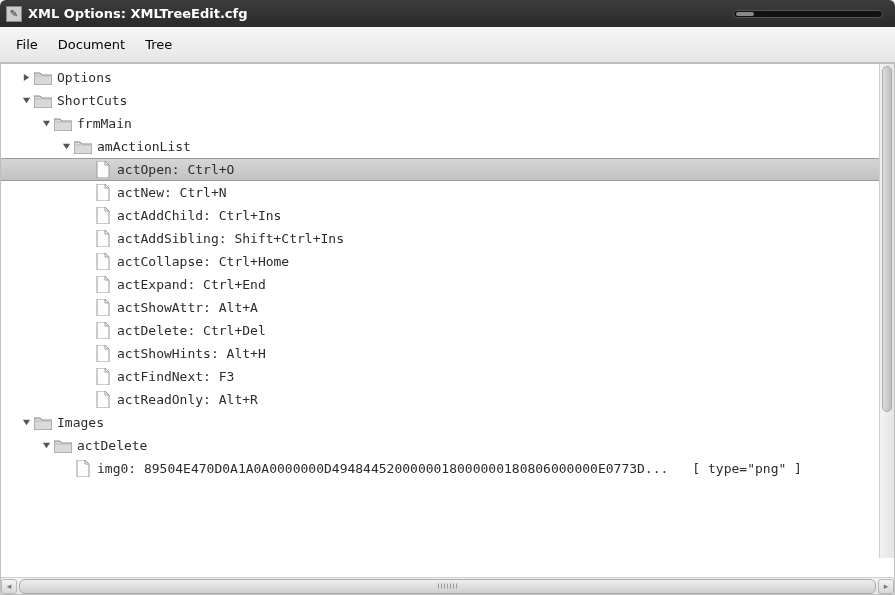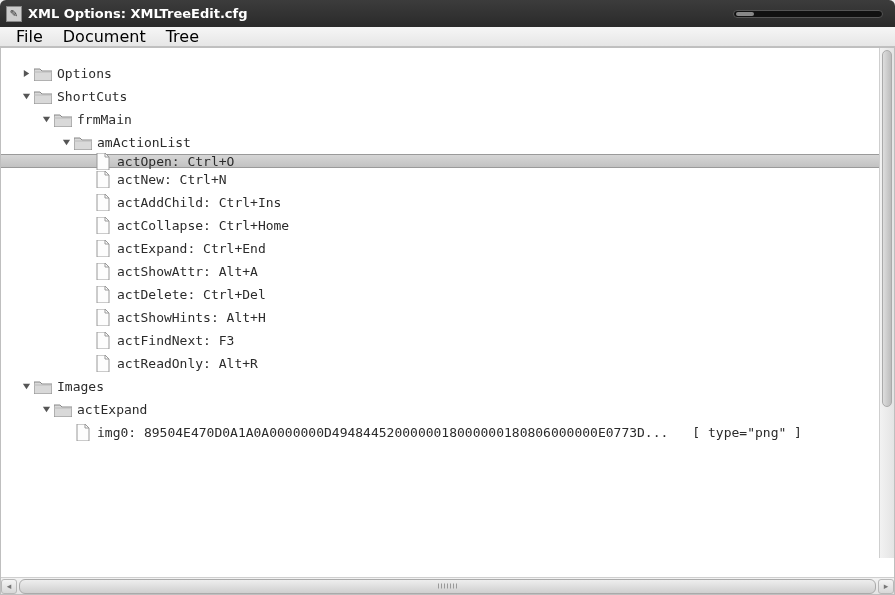--- a/index.html
+++ b/index.html
@@ -3,26 +3,26 @@
 <meta charset="utf-8">
 <style>
   * { box-sizing: border-box; margin: 0; padding: 0; }
   html, body { width: 895px; height: 595px; overflow: hidden; font-family: "DejaVu Sans", "Liberation Sans", sans-serif; background: #ededed; }
   .window { width: 895px; height: 595px; display: flex; flex-direction: column; background: #ededed; }
   .titlebar { height: 27px; background: linear-gradient(to bottom, #3c3c3c, #2a2a2a); color: #fff; display: flex; align-items: center; padding: 0 6px; font-size: 13px; font-weight: bold; border-top-left-radius: 6px; border-top-right-radius: 6px; }
   .titlebar .app-icon { width: 16px; height: 16px; margin-right: 6px; background: #ccc; border: 1px solid #888; display: inline-flex; align-items: center; justify-content: center; font-size: 10px; color: #333; }
   .titlebar .spacer { flex: 1; }
   .titlebar .slider { width: 150px; height: 8px; background: #111; border: 1px solid #555; border-radius: 4px; margin-right: 6px; position: relative; }
   .titlebar .slider::after { content:""; position:absolute; left:2px; top:1px; width:18px; height:4px; background:#888; border-radius:2px;}
-  .menubar { height: 20px; background: linear-gradient(to bottom, #f6f6f6, #e6e6e6); border-bottom: 1px solid #c0c0c0; display: flex; align-items: center; padding: 0 6px; font-size: 16px; }
+  .menubar { height: 36px; background: linear-gradient(to bottom, #f6f6f6, #e6e6e6); border-bottom: 1px solid #c0c0c0; display: flex; align-items: center; padding: 0 6px; font-size: 13px; }
   .menubar .menu-item { padding: 2px 10px; cursor: default; }
   .client { flex: 1; display: flex; flex-direction: column; background: #fff; border: 1px solid #bfbfbf; margin: 0; position: relative; }
-  .tree { flex: 1; overflow: hidden; font-family: "DejaVu Sans Mono", "Liberation Mono", monospace; font-size: 13px; line-height: 23px; color: #2b2b2b; padding-top: 14px; position: relative; }
+  .tree { flex: 1; overflow: hidden; font-family: "DejaVu Sans Mono", "Liberation Mono", monospace; font-size: 13px; line-height: 23px; color: #2b2b2b; padding-top: 2px; position: relative; }
   .row { display: flex; align-items: center; height: 23px; white-space: nowrap; padding-left: 4px; }
-  .row.selected { background: linear-gradient(to bottom, #d6d6d6, #c2c2c2); border-top: 1px solid #9a9a9a; border-bottom: 1px solid #9a9a9a; height: 14px; line-height: 21px; }
+  .row.selected { background: linear-gradient(to bottom, #d6d6d6, #c2c2c2); border-top: 1px solid #9a9a9a; border-bottom: 1px solid #9a9a9a; height: 23px; line-height: 21px; }
   .indent { display:inline-block; flex: 0 0 auto; }
   .arrow { width: 14px; display: inline-flex; align-items: center; justify-content: center; color: #555; font-size: 10px; flex: 0 0 auto; }
   .arrow svg { width: 9px; height: 9px; }
   .icon { width: 20px; height: 18px; display: inline-flex; align-items: center; justify-content: center; margin-right: 4px; flex: 0 0 auto; }
   .label { flex: 0 0 auto; }
   .attrs { margin-left: 24px; color: #2b2b2b; }
   
   .folder-svg { width: 18px; height: 14px; }
   
   .file-svg { width: 14px; height: 17px; }
@@ -152,20 +152,30 @@
           <span class="label">actAddChild: Ctrl+Ins</span>
         </div>
       <div class="row">
           <span class="indent" style="width:88px"></span>
           <span class="icon">
             <svg class="file-svg" viewBox="0 0 14 17">
               <path d="M1 0 h8 l4 4 v13 h-12 z" fill="#fdfdfd" stroke="#999"></path>
               <path d="M9 0 v4 h4" fill="none" stroke="#999"></path>
             </svg>
           </span>
+          <span class="label">actAddSibling: Shift+Ctrl+Ins</span>
+        </div>
+      <div class="row">
+          <span class="indent" style="width:88px"></span>
+          <span class="icon">
+            <svg class="file-svg" viewBox="0 0 14 17">
+              <path d="M1 0 h8 l4 4 v13 h-12 z" fill="#fdfdfd" stroke="#999"></path>
+              <path d="M9 0 v4 h4" fill="none" stroke="#999"></path>
+            </svg>
+          </span>
           <span class="label">actCollapse: Ctrl+Home</span>
         </div>
       <div class="row">
           <span class="indent" style="width:88px"></span>
           <span class="icon">
             <svg class="file-svg" viewBox="0 0 14 17">
               <path d="M1 0 h8 l4 4 v13 h-12 z" fill="#fdfdfd" stroke="#999"></path>
               <path d="M9 0 v4 h4" fill="none" stroke="#999"></path>
             </svg>
           </span>
@@ -244,21 +254,21 @@
             <svg viewBox="0 0 10 10">
               <path d="M1 2 L9 2 L5 8 Z" fill="#555"></path>
             </svg>
           </span>
         <span class="icon">
             <svg class="folder-svg" viewBox="0 0 18 14">
               <path d="M0 2 h6 l2 2 h10 v10 h-18 z" fill="#d9d9d9" stroke="#888"></path>
               <path d="M0 5 h18" stroke="#bbb"></path>
             </svg>
           </span>
-        <span class="label">actExpand</span>
+        <span class="label">actDelete</span>
       </div>
 
       <div class="row">
         <span class="indent" style="width:68px"></span>
         <span class="icon">
             <svg class="file-svg" viewBox="0 0 14 17">
               <path d="M1 0 h8 l4 4 v13 h-12 z" fill="#fdfdfd" stroke="#999"></path>
               <path d="M9 0 v4 h4" fill="none" stroke="#999"></path>
             </svg>
           </span>

